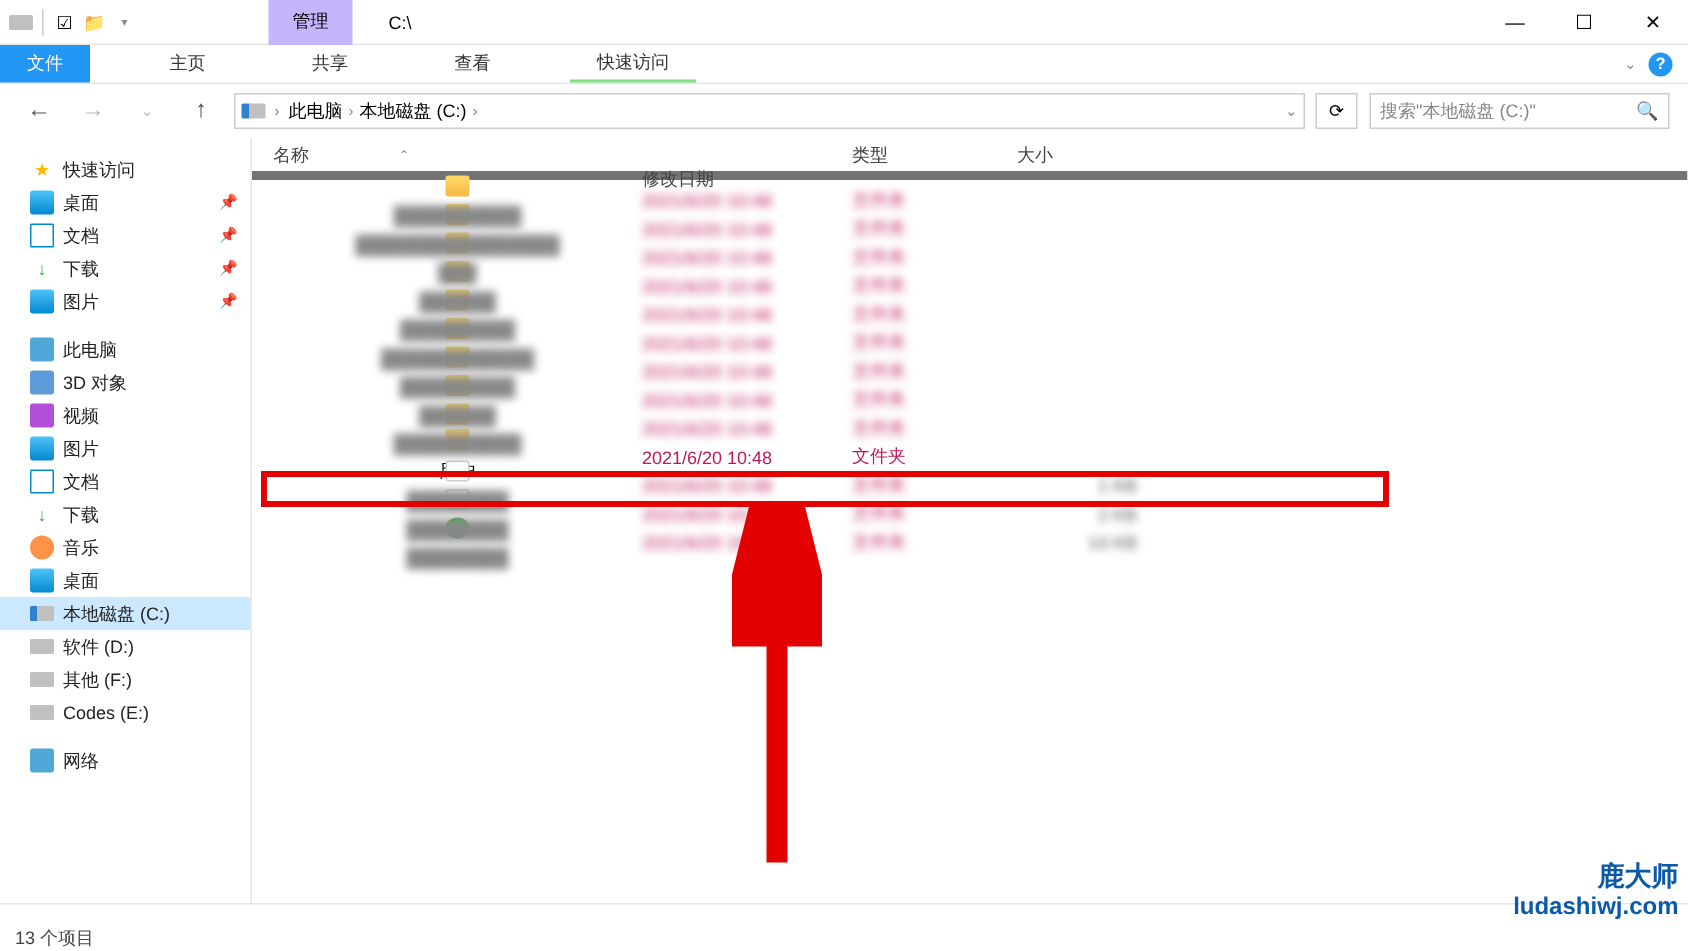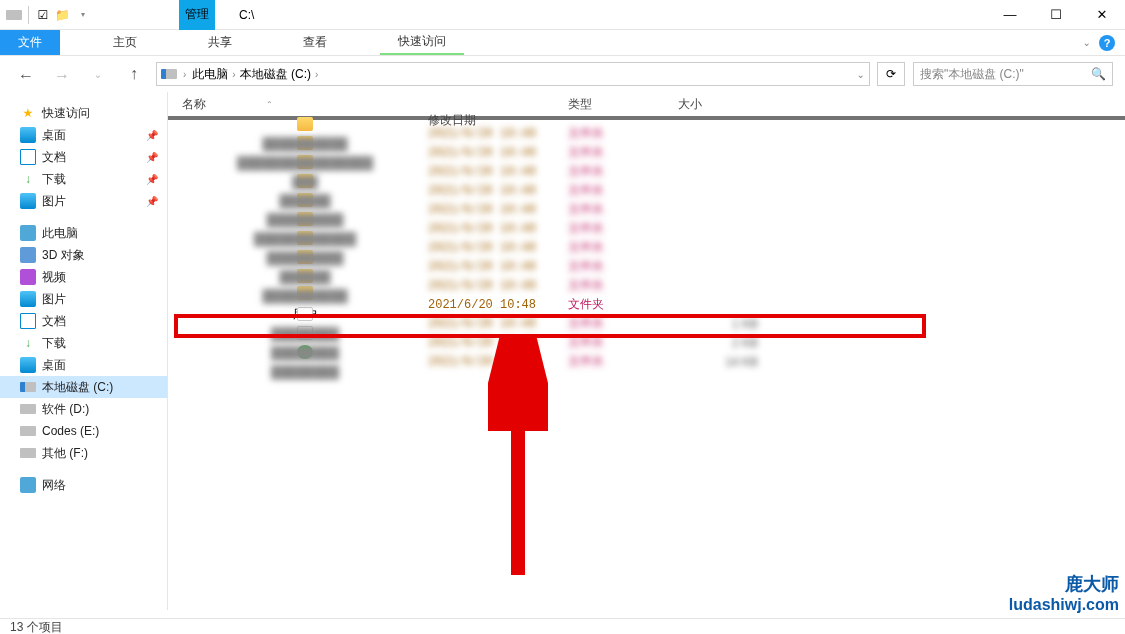--- a/index.html
+++ b/index.html
@@ -3,21 +3,21 @@
 <meta charset="utf-8">
 <style>
 * { margin: 0; padding: 0; box-sizing: border-box; font-family: "Microsoft YaHei", "Segoe UI", sans-serif; }
 body { background: #fff; width: 1125px; height: 634px; overflow: hidden; position: relative; font-size: 12px; }
 
 
 .titlebar { height: 30px; display: flex; align-items: center; background: #fff; border-bottom: 1px solid #e5e5e5; }
 .titlebar-left { display: flex; align-items: center; padding-left: 6px; gap: 4px; }
 .qat-icon { width: 16px; height: 16px; display: inline-flex; align-items: center; justify-content: center; }
 .qat-sep { width: 1px; height: 18px; background: #ccc; margin: 0 2px; }
-.title-tab { background: #0ea5e9; padding: 6px 6px; height: 30px; display: flex; align-items: center; font-size: 12px; margin-left: 88px; }
+.title-tab { background: #c4b5fd; padding: 6px 16px; height: 30px; display: flex; align-items: center; font-size: 12px; margin-left: 88px; }
 .title-path { padding-left: 24px; font-size: 12px; }
 .titlebar-right { margin-left: auto; display: flex; }
 .win-btn { width: 46px; height: 30px; display: flex; align-items: center; justify-content: center; font-size: 13px; }
 
 
 .ribbon { height: 26px; display: flex; align-items: stretch; border-bottom: 1px solid #e5e5e5; gap: 35px; }
 .ribbon-file { background: #2196f3; color: #fff; padding: 0 18px; display: flex; align-items: center; font-size: 12px; }
 .ribbon-tab { padding: 0 18px; display: flex; align-items: center; font-size: 12px; color: #333; }
 .ribbon-tab.context { border-bottom: 2px solid #80e080; }
 .ribbon-right { margin-left: auto; display: flex; align-items: center; padding-right: 10px; gap: 8px; }
@@ -52,43 +52,43 @@
 .ico-pc { background: #4fa8d8; border-radius: 2px; }
 .ico-3d { background: #5e9bd8; border-radius: 2px; }
 .ico-vid { background: #b050d8; border-radius: 2px; }
 .ico-mus { background: #ff9248; border-radius: 50%; }
 .ico-drv { background: #c0c0c0; border-radius: 1px; width: 16px; height: 10px; }
 .ico-drvc { background: linear-gradient(90deg,#3080d0 30%,#c0c0c0 30%); border-radius: 1px; width: 16px; height: 10px; }
 .ico-net { background: #4fa8d8; border-radius: 2px; }
 
 
 .filelist { flex: 1; position: relative; }
-.columns { display: flex; height: 28px; align-items: center; border-bottom: 4px solid #737373; font-size: 12px; color: #444; }
+.columns { display: flex; height: 28px; align-items: center; border-bottom: 6px solid #737373; font-size: 12px; color: #444; }
 .col-name { width: 260px; padding-left: 14px; display: flex; align-items: center; gap: 60px; }
 .col-date { width: 140px; margin-top: 32px; }
 .col-type { width: 110px; }
 .col-size { width: 80px; }
 .sort-ind { font-size: 8px; color: #888; }
 
 .rows { padding-top: 4px; }
 .row { display: flex; align-items: center; height: 19px; font-size: 12px; }
 .row .rname { width: 260px; padding-left: 14px; display: flex; align-items: center; gap: 6px; flex-direction: column; }
-.row .rdate { width: 140px; color: #a16207; font-family: Liberation Mono, monospace; }
+.row .rdate { width: 140px; color: #be185d; }
 .row .rtype { width: 110px; color: #be185d; }
 .row .rsize { width: 80px; color: #555; text-align: right; }
 .blur { filter: blur(3px); color: #888; }
 .fico { width: 16px; height: 14px; background: linear-gradient(#ffd96b,#f5b942); border-radius: 2px; display: inline-block; }
 .fico.file { background: #fff; border: 1px solid #ccc; }
 .fico.green { background: #4caf50; border-radius: 50%; }
 
 .highlight-box { position: absolute; border: 4px solid #e30000; left: 6px; top: 222px; width: 752px; height: 24px; pointer-events: none; }
 .arrow-svg { position: absolute; left: 320px; top: 243px; pointer-events: none; }
 
 
-.statusbar { position: absolute; bottom: 0; left: 0; right: 0; height: 16px; border-top: 1px solid #e5e5e5; display: flex; align-items: flex-start; padding: 0 10px; font-size: 12px; color: #444; background: #fff; }
+.statusbar { position: absolute; bottom: 0; left: 0; right: 0; height: 32px; border-top: 1px solid #e5e5e5; display: flex; align-items: flex-end; padding: 0 10px; font-size: 12px; color: #444; background: #fff; }
 
 .watermark { position: absolute; right: 6px; bottom: 20px; font-size: 18px; color: #0b5aa8; font-weight: bold; display: flex; align-items: flex-end; flex-direction: column; pointer-events: none; }
 .watermark .url { font-size: 16px; color: #0b5aa8; }
 </style>
 </head>
 <body>
 
 <div class="titlebar">
   <div class="titlebar-left">
     <span class="qat-icon">
@@ -189,38 +189,42 @@
       </div>
     <div class="tree-item level2">
         <span class="ico ico-doc"></span>
         <span>文档</span>
       </div>
     <div class="tree-item level2">
         <span class="ico ico-dl">↓</span>
         <span>下载</span>
       </div>
     <div class="tree-item level2">
+        <span class="ico ico-mus"></span>
+        <span>音乐</span>
+      </div>
+    <div class="tree-item level2">
         <span class="ico ico-desktop"></span>
         <span>桌面</span>
       </div>
     <div class="tree-item level2 selected">
         <span class="ico ico-drvc"></span>
         <span>本地磁盘 (C:)</span>
       </div>
     <div class="tree-item level2">
         <span class="ico ico-drv"></span>
         <span>软件 (D:)</span>
       </div>
     <div class="tree-item level2">
         <span class="ico ico-drv"></span>
+        <span>其他 (F:)</span>
+      </div>
+    <div class="tree-item level2">
+        <span class="ico ico-drv"></span>
         <span>Codes (E:)</span>
-      </div>
-    <div class="tree-item level2">
-        <span class="ico ico-drv"></span>
-        <span>其他 (F:)</span>
       </div>
     <div class="tree-spacer"></div>
     <div class="tree-item">
         <span class="ico ico-net"></span>
         <span>网络</span>
       </div>
   </div>
 
   <div class="filelist">
     <div class="columns">

